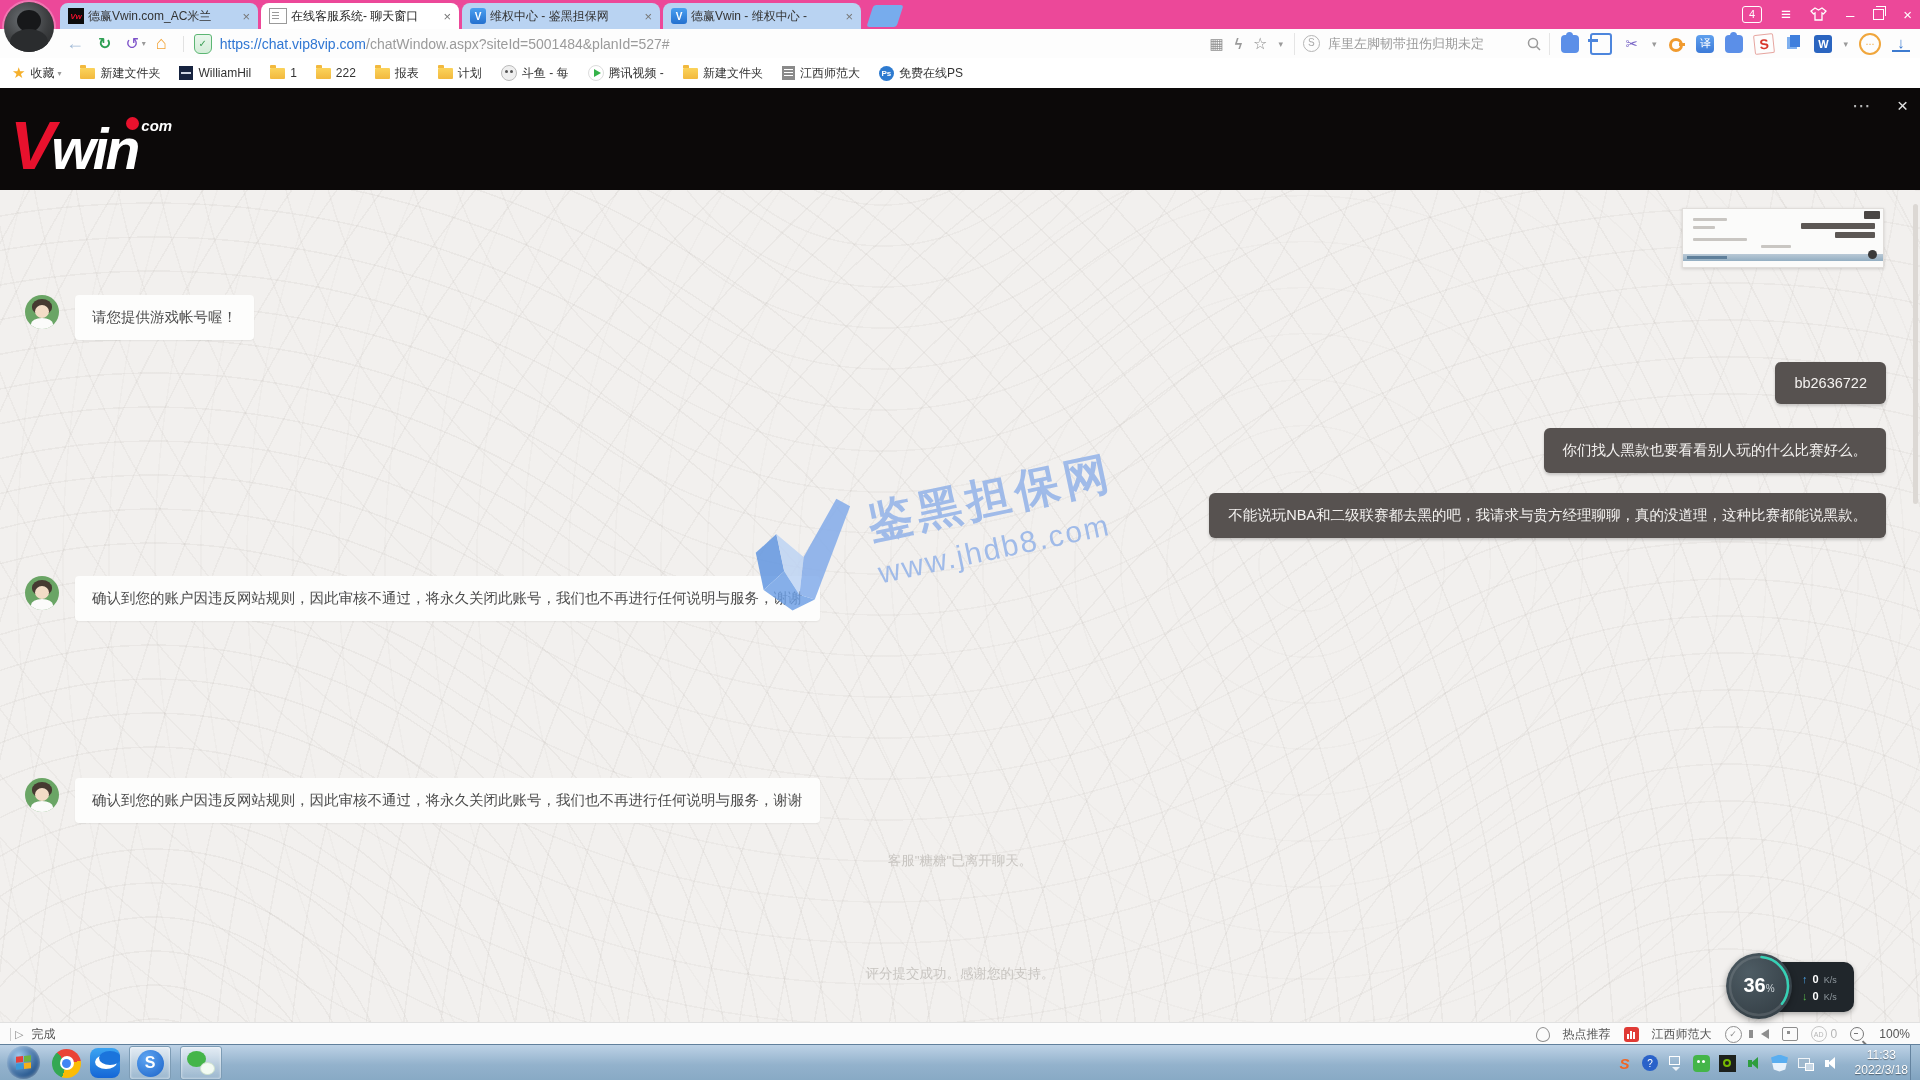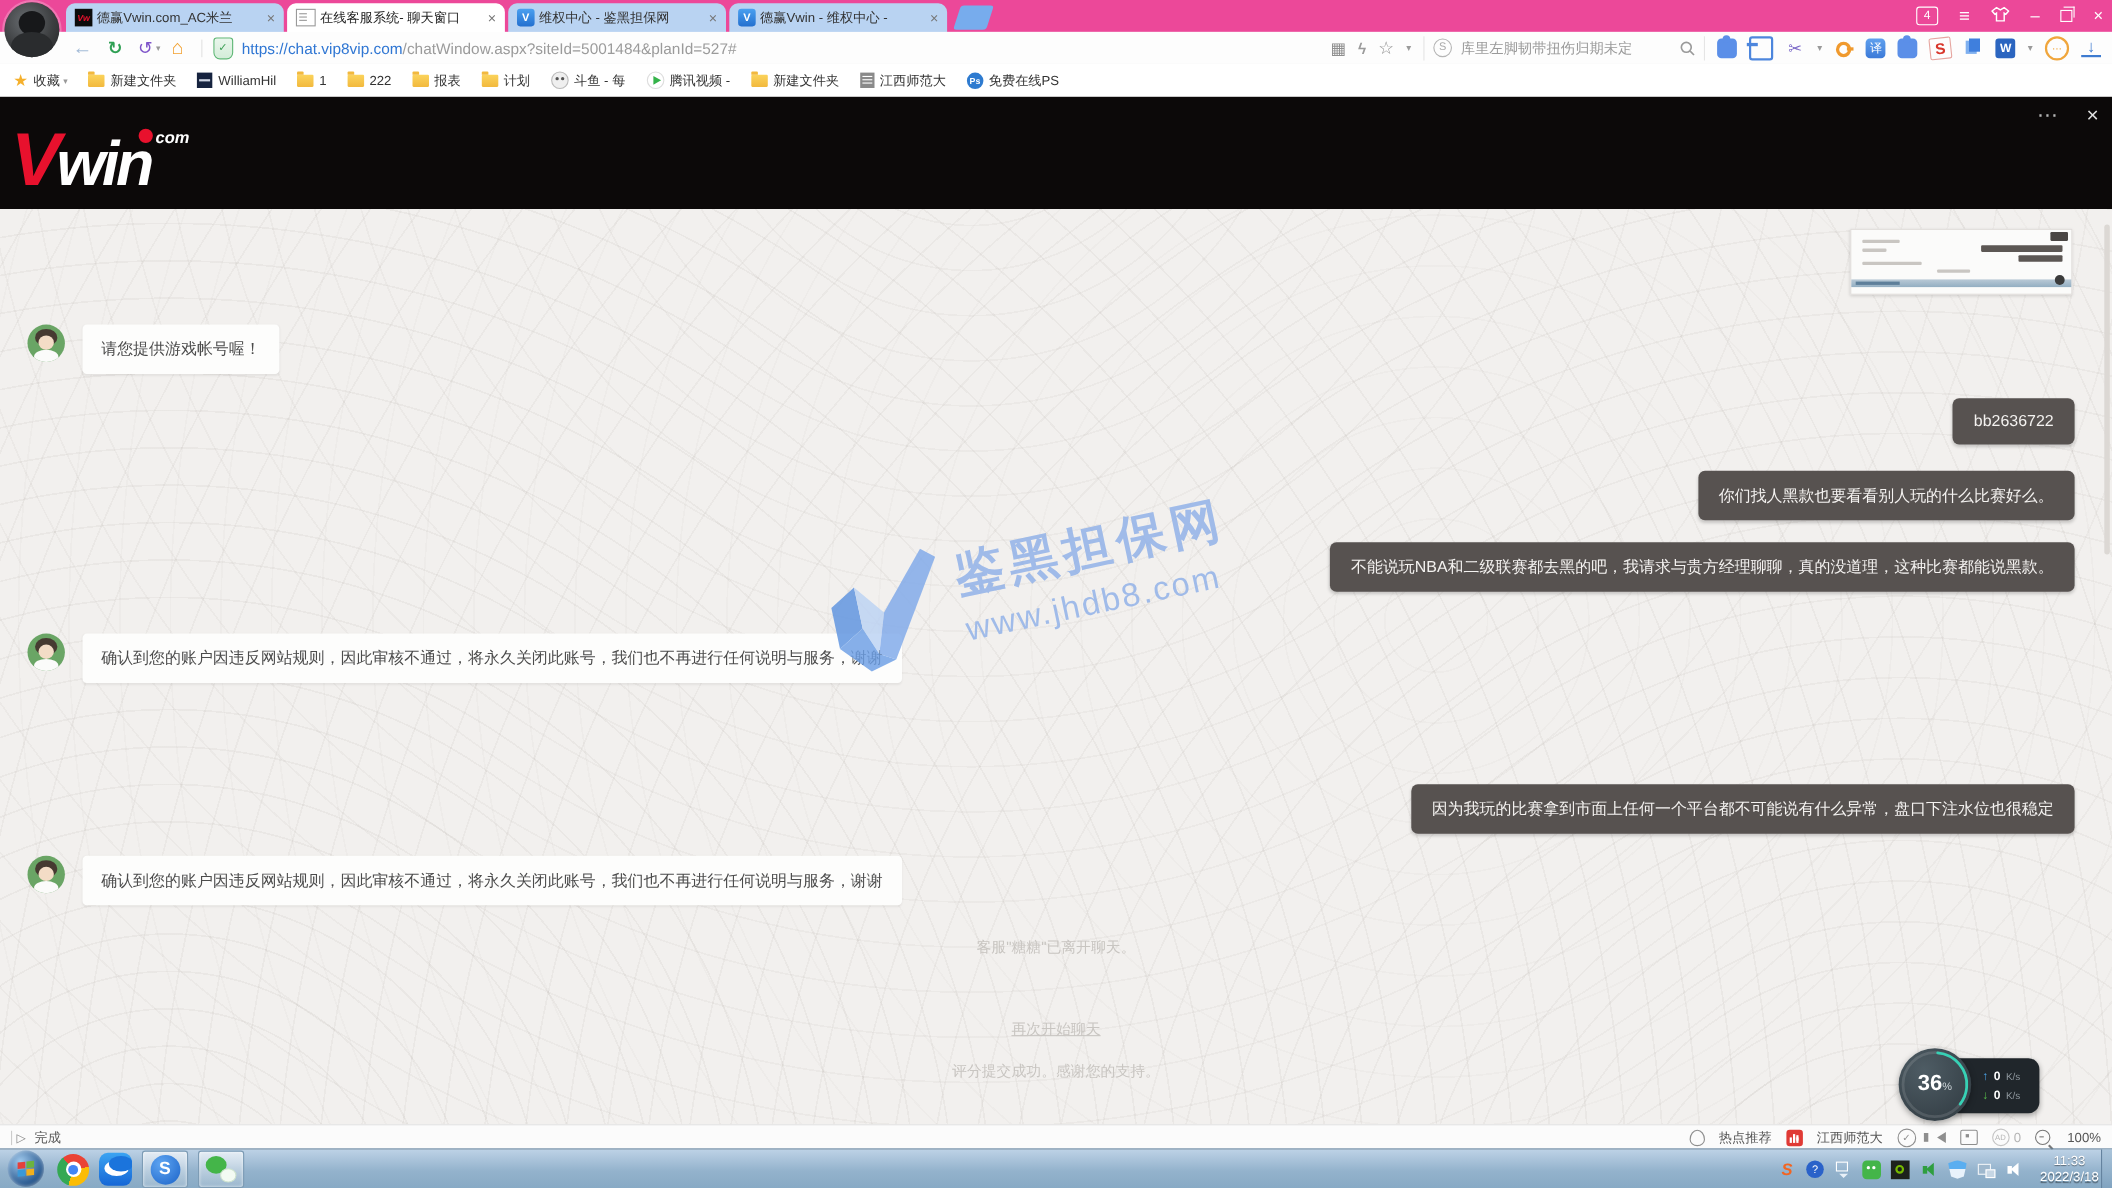--- a/index.html
+++ b/index.html
@@ -405,35 +405,31 @@
 
     <div class="row l" style="top:386px;">
       <div class="avatar">
           <div class="hair"></div>
           <div class="face"></div>
           <div class="torso"></div>
         </div>
       <div class="bubble left">确认到您的账户因违反网站规则，因此审核不通过，将永久关闭此账号，我们也不再进行任何说明与服务，谢谢</div>
     </div>
 
-    <div class="row r" style="top:523px;">
-      <div class="bubble right">因为我玩的比赛拿到市面上任何一个平台都不可能说有什么异常，盘口下注水位也很稳定</div>
-    </div>
 
     <div class="row l" style="top:588px;">
       <div class="avatar">
           <div class="hair"></div>
           <div class="face"></div>
           <div class="torso"></div>
         </div>
       <div class="bubble left">确认到您的账户因违反网站规则，因此审核不通过，将永久关闭此账号，我们也不再进行任何说明与服务，谢谢</div>
     </div>
 
     <div class="sysrow" style="top:662px;">客服"糖糖"已离开聊天。</div>
-    <div class="sysrow link" style="top:737px;">再次开始聊天</div>
     <div class="sysrow" style="top:775px;">评分提交成功。感谢您的支持。</div>
 
     <div class="watermark">
       <svg width="108" height="104" viewBox="0 0 108 104">
         <polygon points="6,38 30,24 30,62 6,76" fill="#5d93e0"></polygon>
         <polygon points="30,24 52,52 40,88 30,62" fill="#bcd3f4"></polygon>
         <polygon points="52,52 96,2 108,12 54,96 40,88" fill="#7fa9ea"></polygon>
         <polygon points="6,76 30,62 40,88 54,96 30,102" fill="#6c9fe6"></polygon>
       </svg>
       <div class="wm-text">

